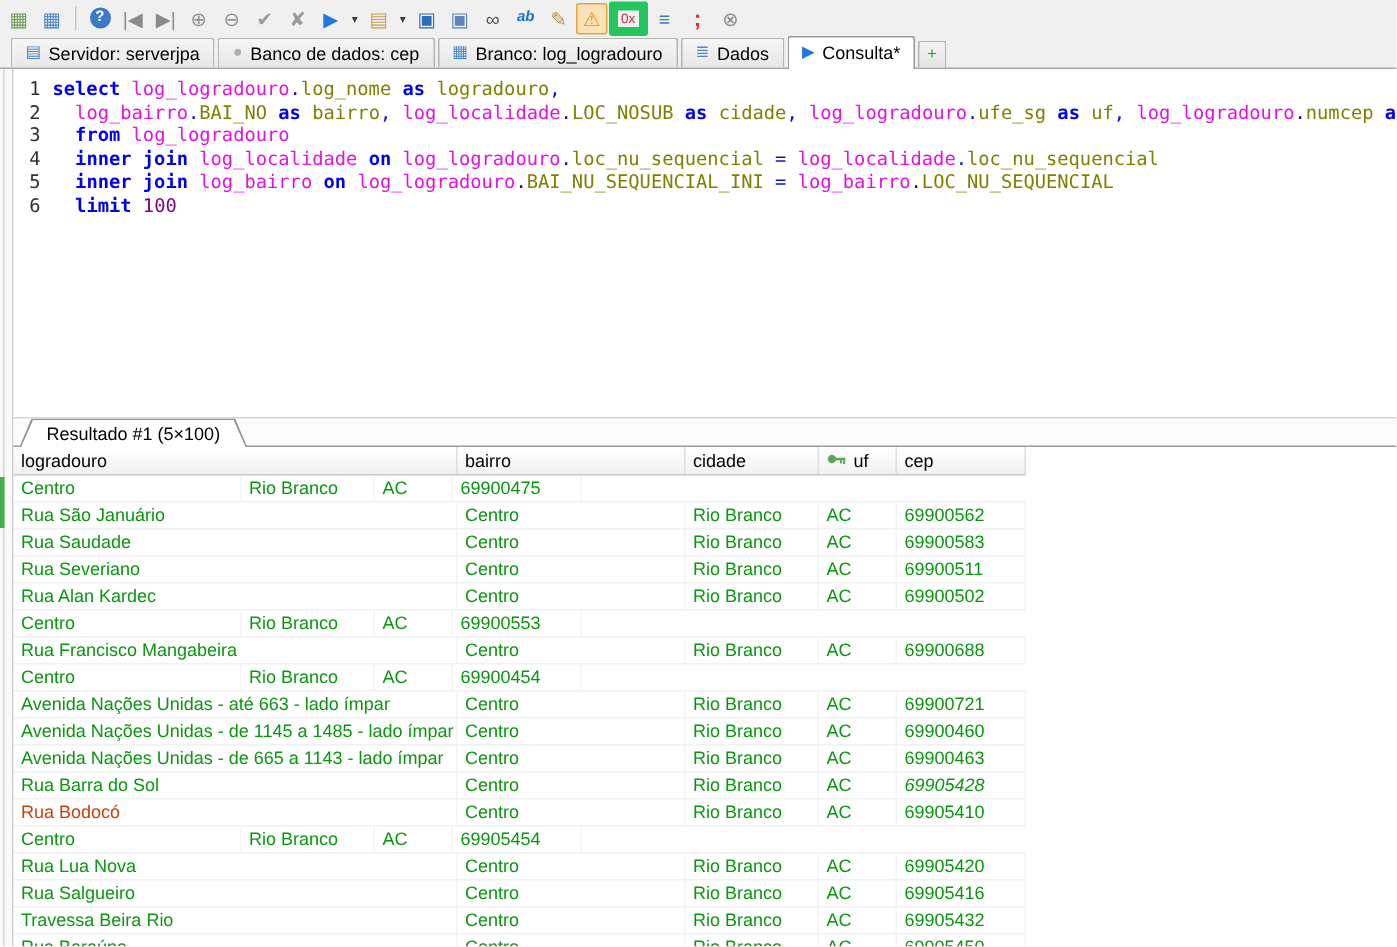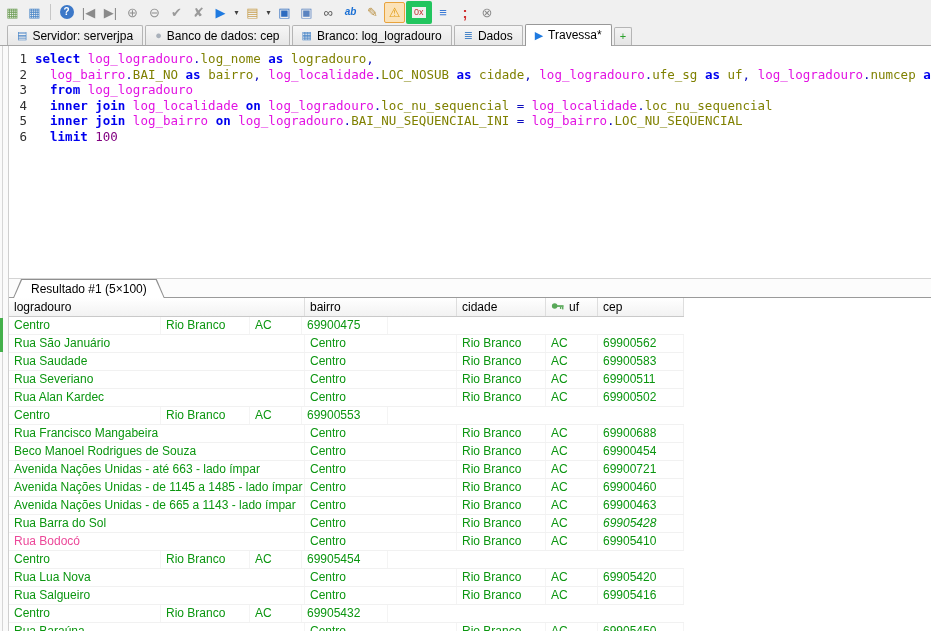--- a/index.html
+++ b/index.html
@@ -144,21 +144,21 @@
     <div class="tab">
       <span class="tab-icon" style="color: rgb(74, 134, 200);">▦</span>
       <span class="tab-label">Branco: log_logradouro</span>
     </div>
     <div class="tab">
       <span class="tab-icon" style="color: rgb(74, 134, 200);">≣</span>
       <span class="tab-label">Dados</span>
     </div>
     <div class="tab active">
       <span class="tab-icon" style="color: rgb(31, 122, 224);">▶</span>
-      <span class="tab-label">Travessa*</span>
+      <span class="tab-label">Consulta*</span>
     </div>
     <div class="tab addtab">
       <span class="tab-icon" style="color: rgb(42, 160, 42);">+</span>
     </div>
   </div>
 
 <div class="rail"></div>
 <div class="rail-green"></div>
 
 <div class="editor">
@@ -244,21 +244,20 @@
         <div class="gc c4" style="color: rgb(11, 150, 16);">69900553</div>
       </div>
       <div class="grow">
         <div class="gc c0" style="color: rgb(11, 150, 16);">Rua Francisco Mangabeira</div>
         <div class="gc c1" style="color: rgb(11, 150, 16);">Centro</div>
         <div class="gc c2" style="color: rgb(11, 150, 16);">Rio Branco</div>
         <div class="gc c3" style="color: rgb(11, 150, 16);">AC</div>
         <div class="gc c4" style="color: rgb(11, 150, 16);">69900688</div>
       </div>
       <div class="grow">
-        <div class="gc c0" style="color: rgb(11, 150, 16);">Beco Manoel Rodrigues de Souza</div>
         <div class="gc c1" style="color: rgb(11, 150, 16);">Centro</div>
         <div class="gc c2" style="color: rgb(11, 150, 16);">Rio Branco</div>
         <div class="gc c3" style="color: rgb(11, 150, 16);">AC</div>
         <div class="gc c4" style="color: rgb(11, 150, 16);">69900454</div>
       </div>
       <div class="grow">
         <div class="gc c0" style="color: rgb(11, 150, 16);">Avenida Nações Unidas - até 663 - lado ímpar</div>
         <div class="gc c1" style="color: rgb(11, 150, 16);">Centro</div>
         <div class="gc c2" style="color: rgb(11, 150, 16);">Rio Branco</div>
         <div class="gc c3" style="color: rgb(11, 150, 16);">AC</div>
@@ -279,21 +278,21 @@
         <div class="gc c4" style="color: rgb(11, 150, 16);">69900463</div>
       </div>
       <div class="grow">
         <div class="gc c0" style="color: rgb(11, 150, 16);">Rua Barra do Sol</div>
         <div class="gc c1" style="color: rgb(11, 150, 16);">Centro</div>
         <div class="gc c2" style="color: rgb(11, 150, 16);">Rio Branco</div>
         <div class="gc c3" style="color: rgb(11, 150, 16);">AC</div>
         <div class="gc c4" style="color: rgb(11, 150, 16); font-style: italic;">69905428</div>
       </div>
       <div class="grow">
-        <div class="gc c0" style="color: #ec4899;">Rua Bodocó</div>
+        <div class="gc c0" style="color: #c2410c;">Rua Bodocó</div>
         <div class="gc c1" style="color: rgb(11, 150, 16);">Centro</div>
         <div class="gc c2" style="color: rgb(11, 150, 16);">Rio Branco</div>
         <div class="gc c3" style="color: rgb(11, 150, 16);">AC</div>
         <div class="gc c4" style="color: rgb(11, 150, 16);">69905410</div>
       </div>
       <div class="grow">
         <div class="gc c1" style="color: rgb(11, 150, 16);">Centro</div>
         <div class="gc c2" style="color: rgb(11, 150, 16);">Rio Branco</div>
         <div class="gc c3" style="color: rgb(11, 150, 16);">AC</div>
         <div class="gc c4" style="color: rgb(11, 150, 16);">69905454</div>
@@ -306,20 +305,21 @@
         <div class="gc c4" style="color: rgb(11, 150, 16);">69905420</div>
       </div>
       <div class="grow">
         <div class="gc c0" style="color: rgb(11, 150, 16);">Rua Salgueiro</div>
         <div class="gc c1" style="color: rgb(11, 150, 16);">Centro</div>
         <div class="gc c2" style="color: rgb(11, 150, 16);">Rio Branco</div>
         <div class="gc c3" style="color: rgb(11, 150, 16);">AC</div>
         <div class="gc c4" style="color: rgb(11, 150, 16);">69905416</div>
       </div>
       <div class="grow">
+        <div class="gc c0" style="color: rgb(11, 150, 16);">Travessa Beira Rio</div>
         <div class="gc c1" style="color: rgb(11, 150, 16);">Centro</div>
         <div class="gc c2" style="color: rgb(11, 150, 16);">Rio Branco</div>
         <div class="gc c3" style="color: rgb(11, 150, 16);">AC</div>
         <div class="gc c4" style="color: rgb(11, 150, 16);">69905432</div>
       </div>
       <div class="grow">
         <div class="gc c0" style="color: rgb(11, 150, 16);">Rua Baraúna</div>
         <div class="gc c1" style="color: rgb(11, 150, 16);">Centro</div>
         <div class="gc c2" style="color: rgb(11, 150, 16);">Rio Branco</div>
         <div class="gc c3" style="color: rgb(11, 150, 16);">AC</div>

